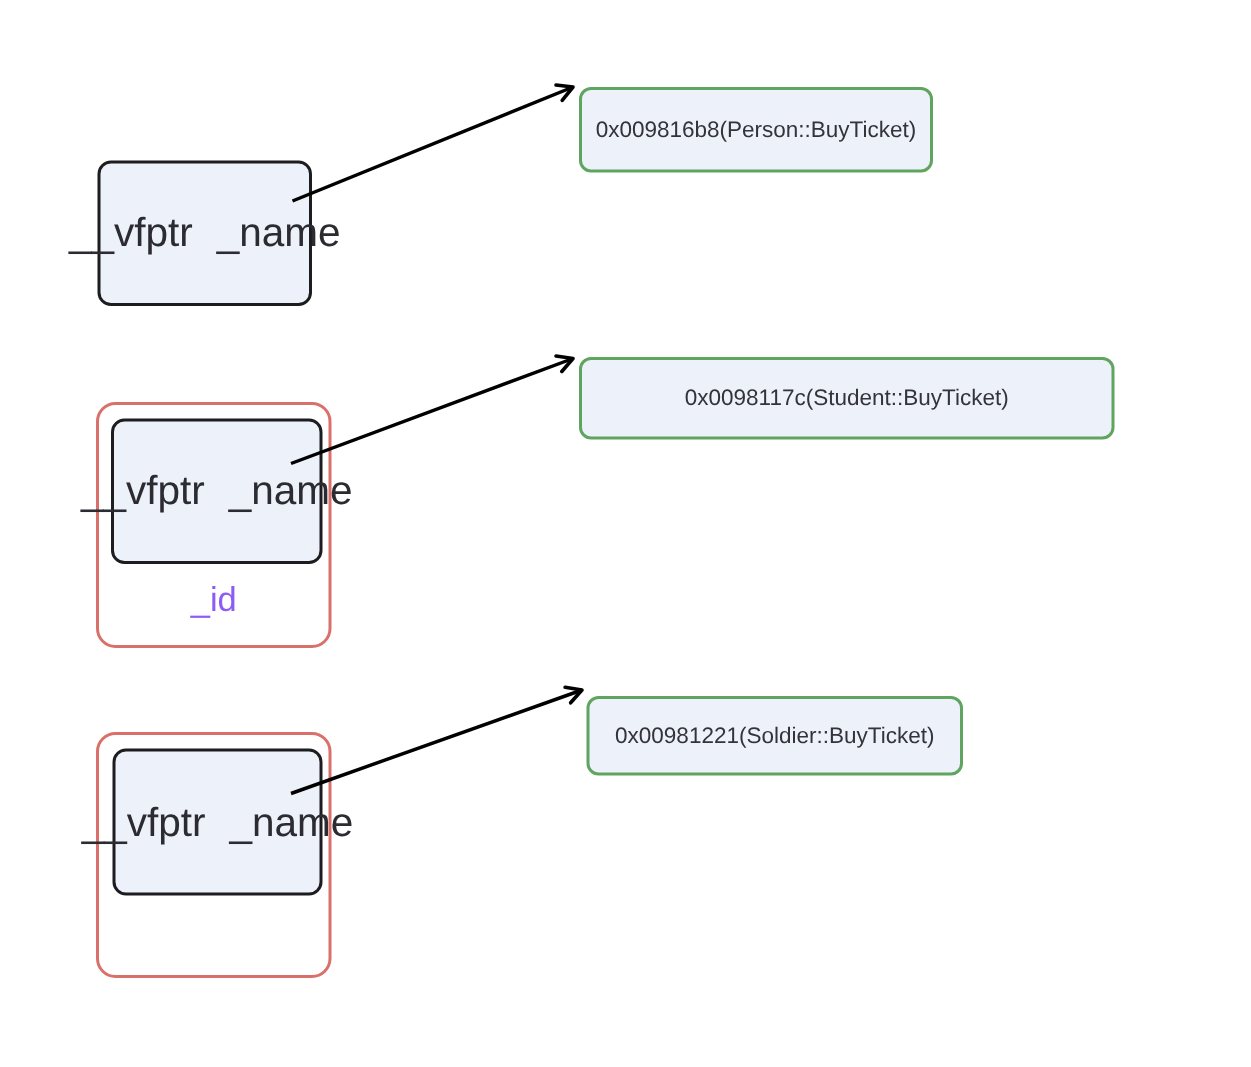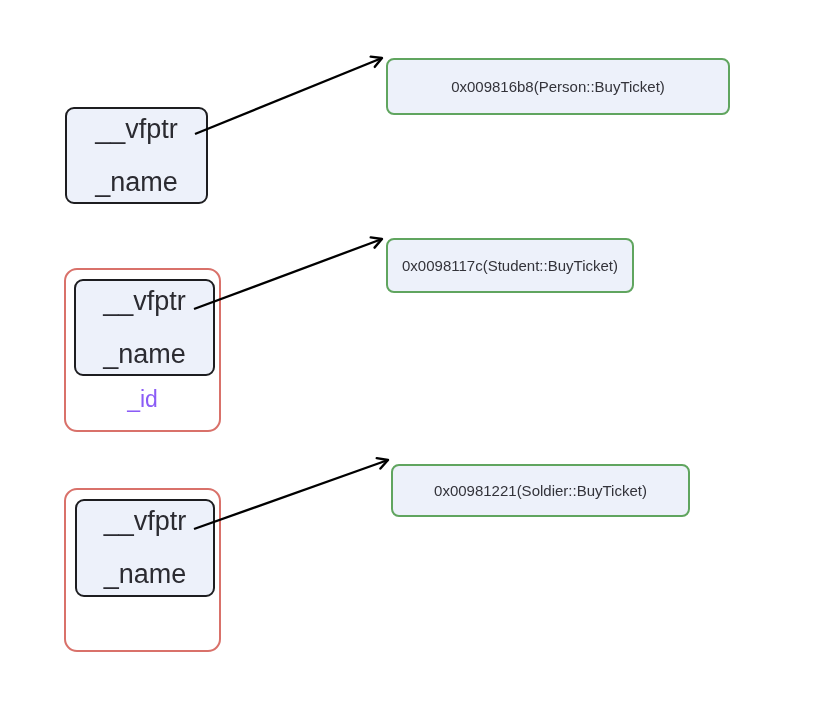--- a/index.html
+++ b/index.html
@@ -17,21 +17,20 @@
     color: #2b2b31;
   }
   
   .obj-box {
     position: absolute;
     box-sizing: border-box;
     background: #edf1fa;
     border: 2.5px solid #1d1d20;
     border-radius: 9px;
     display: flex;
-    flex-direction: column;
     align-items: center;
     justify-content: center;
     gap: 16px;
   }
   .obj-field {
     font-size: 27px;
     line-height: 37px;
     color: #2b2b31;
     white-space: nowrap;
   }
@@ -98,29 +97,29 @@
     <div class="member-label" style="top:116px;">_id</div>
   </div>
 
   <div class="derived-box" style="left:64px; top:488px; width:157px; height:164px;">
     <div class="obj-box" style="left:9px; top:9px; width:140px; height:98px;">
       <div class="obj-field">__vfptr</div>
       <div class="obj-field">_name</div>
     </div>
   </div>
 
-  <div class="fn-box" style="left:386px; top:58px; width:344px; height:57px;">
+  <div class="fn-box" style="left:386px; top:58px; width:236px; height:57px;">
     <span class="fn-label">0x009816b8(Person::BuyTicket)</span>
   </div>
 
-  <div class="fn-box" style="left:386px; top:238px; width:248px; height:55px;">
+  <div class="fn-box" style="left:386px; top:238px; width:357px; height:55px;">
     <span class="fn-label">0x0098117c(Student::BuyTicket)</span>
   </div>
 
-  <div class="fn-box" style="left:391px; top:464px; width:299px; height:53px;">
+  <div class="fn-box" style="left:391px; top:464px; width:251px; height:53px;">
     <span class="fn-label">0x00981221(Soldier::BuyTicket)</span>
   </div>
 
   <svg class="arrows-layer" viewBox="0 0 834 711" xmlns="http://www.w3.org/2000/svg">
     <defs>
       <marker id="arrowhead" viewBox="0 0 14 14" refX="12" refY="7" markerWidth="14" markerHeight="14" markerUnits="userSpaceOnUse" orient="auto">
         <path d="M2,1.5 L12,7 L2,12.5" fill="none" stroke="#000000" stroke-width="2.4" stroke-linecap="round" stroke-linejoin="round"></path>
       </marker>
     </defs>
     <line x1="195" y1="134" x2="382" y2="58" stroke="#000000" stroke-width="2.3" marker-end="url(#arrowhead)"></line>

